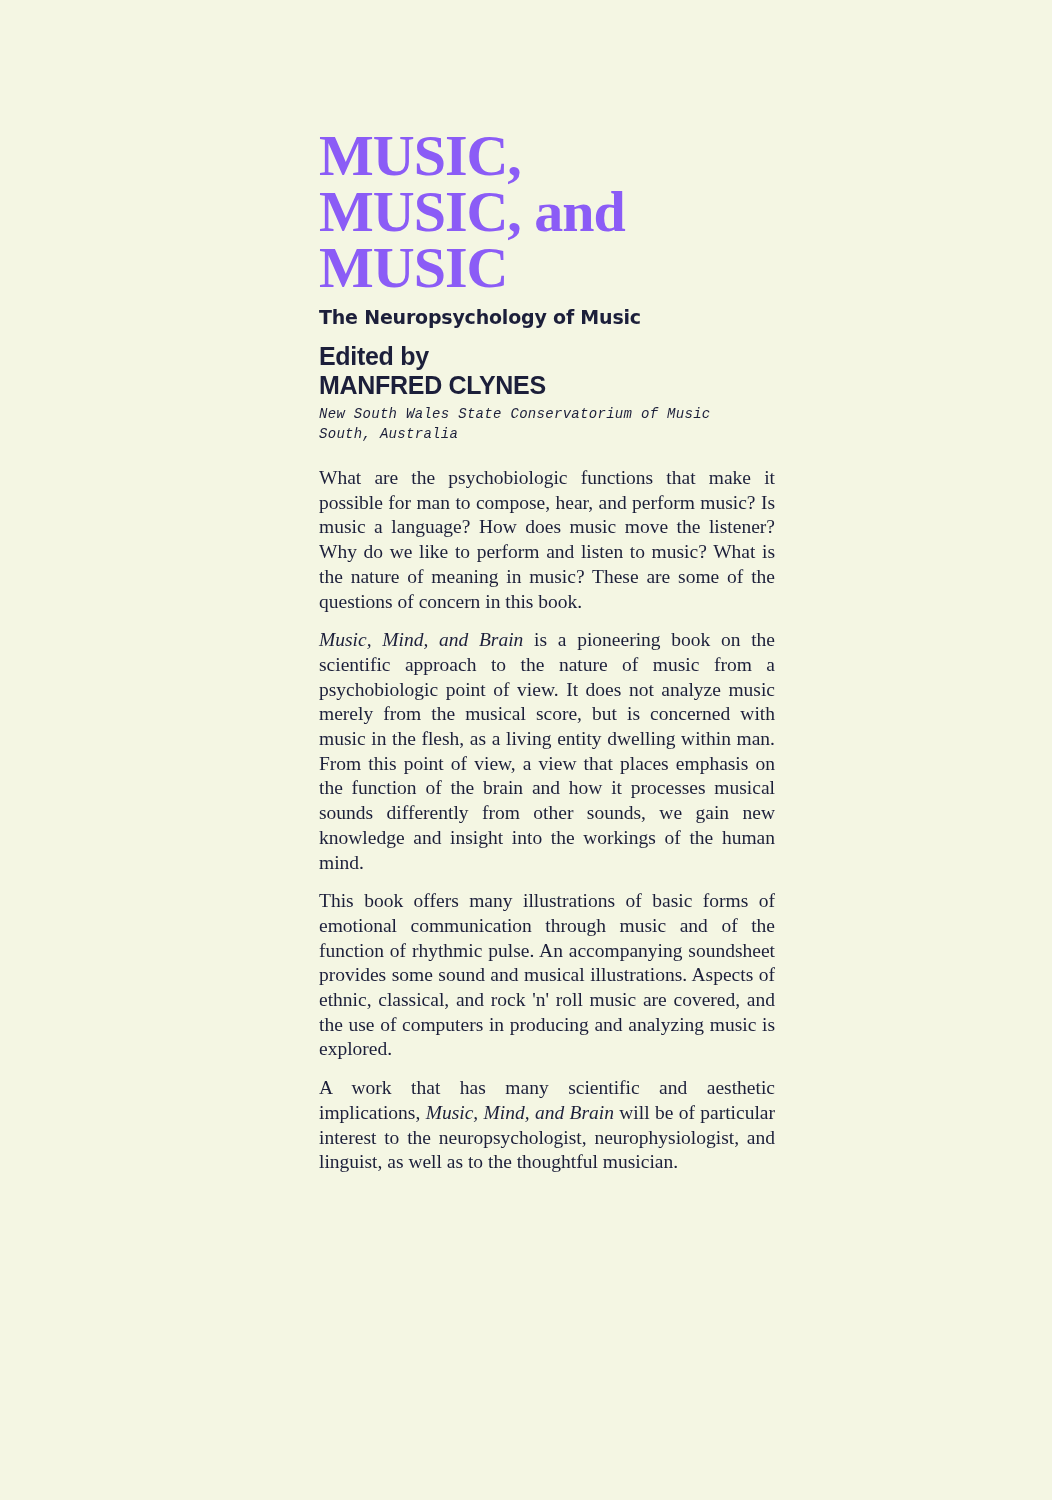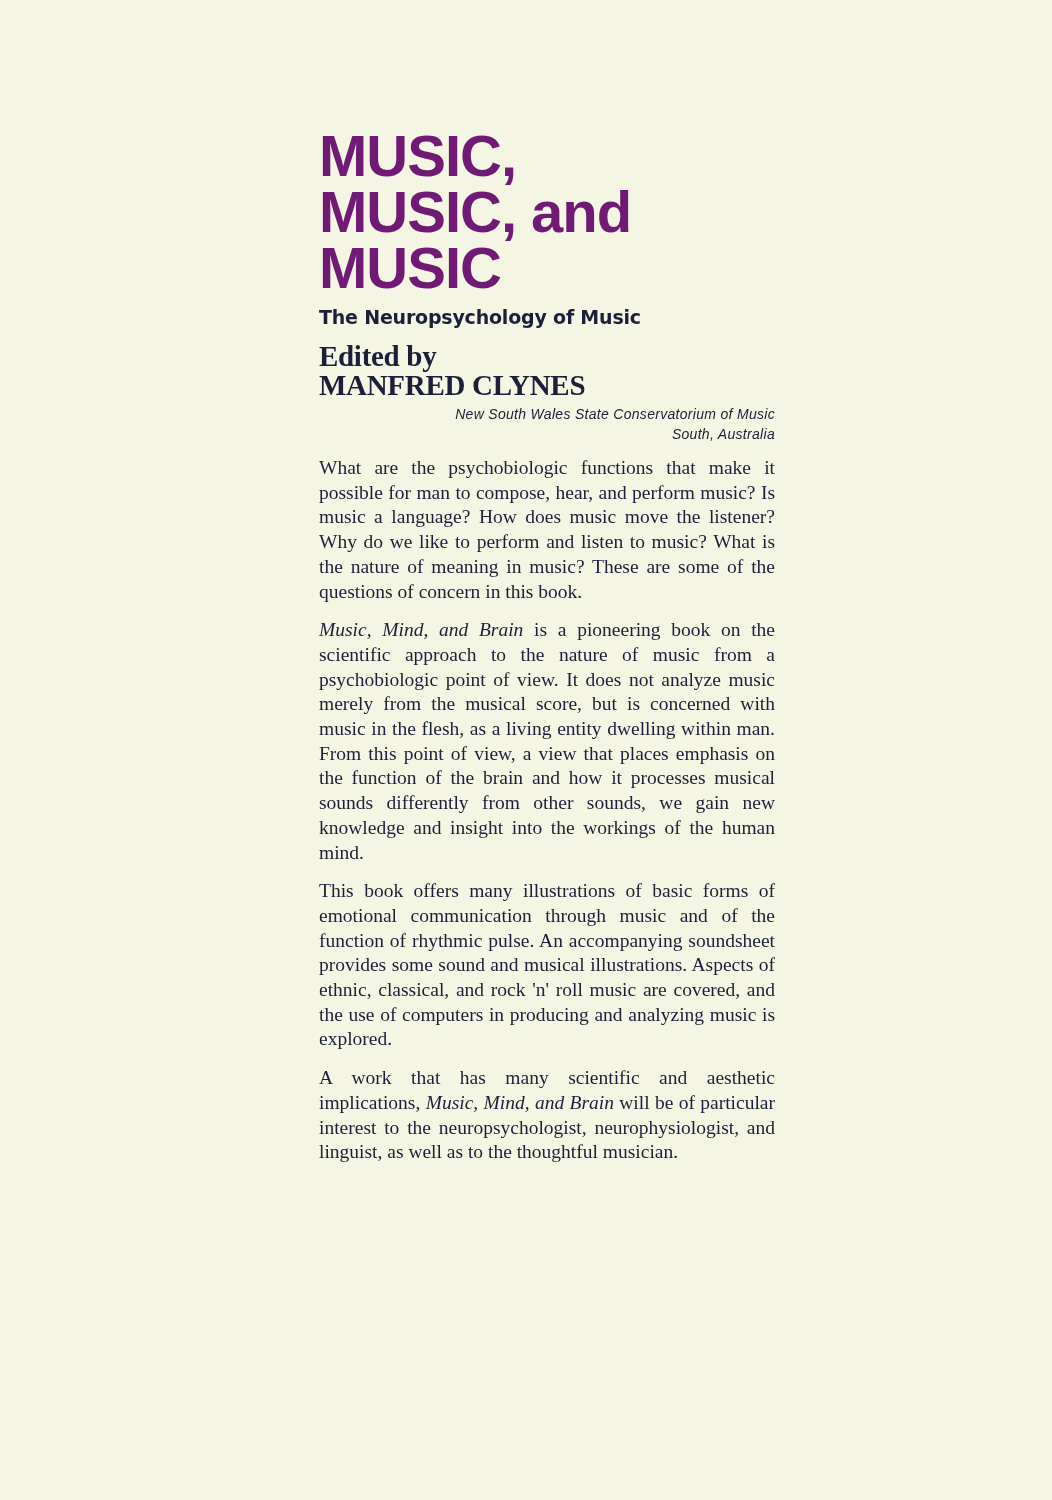--- a/index.html
+++ b/index.html
@@ -9,59 +9,58 @@
     color: #1c1f3a;
     position: relative;
     overflow: hidden;
   }
   .page {
     position: absolute;
     left: 319px; top: 128px;
     width: 456px;
   }
   .title {
-    font-family: Liberation Sans, sans-serif;
+    font-family: Liberation Serif, serif;
     font-weight: bold;
     font-size: 58px;
     line-height: 56px;
     letter-spacing: -1px;
     margin: 0;
-    color: #701a75;
+    color: #8b5cf6;
   }
   .title span { display: block; }
   .subtitle {
     font-family: "DejaVu Sans", sans-serif;
     font-weight: bold;
     font-size: 19px;
     margin-top: 10px;
     letter-spacing: -0.2px;
   }
   .edited {
-    font-family: Liberation Serif, serif;
+    font-family: Liberation Sans, sans-serif;
     font-weight: bold;
-    font-size: 29px;
+    font-size: 25px;
     line-height: 29px;
     margin-top: 14px;
     letter-spacing: -0.3px;
   }
   .affil {
-    font-family: Liberation Sans, sans-serif;
+    font-family: Liberation Mono, monospace;
     font-style: italic;
     font-size: 14px;
     line-height: 20px;
     margin-top: 4px;
     letter-spacing: 0.3px;
-    text-align: right;
   }
   .body-text {
     font-family: "Liberation Serif", serif;
     font-size: 19.5px;
     line-height: 24.7px;
     text-align: justify;
-    margin-top: 12px;
+    margin-top: 22px;
   }
   .body-text p { margin: 0 0 14px 0; }
   .body-text i { font-style: italic; }
 </style>
 </head>
 <body>
 
 <div class="page">
   <h1 class="title">
     <span>MUSIC,</span>

